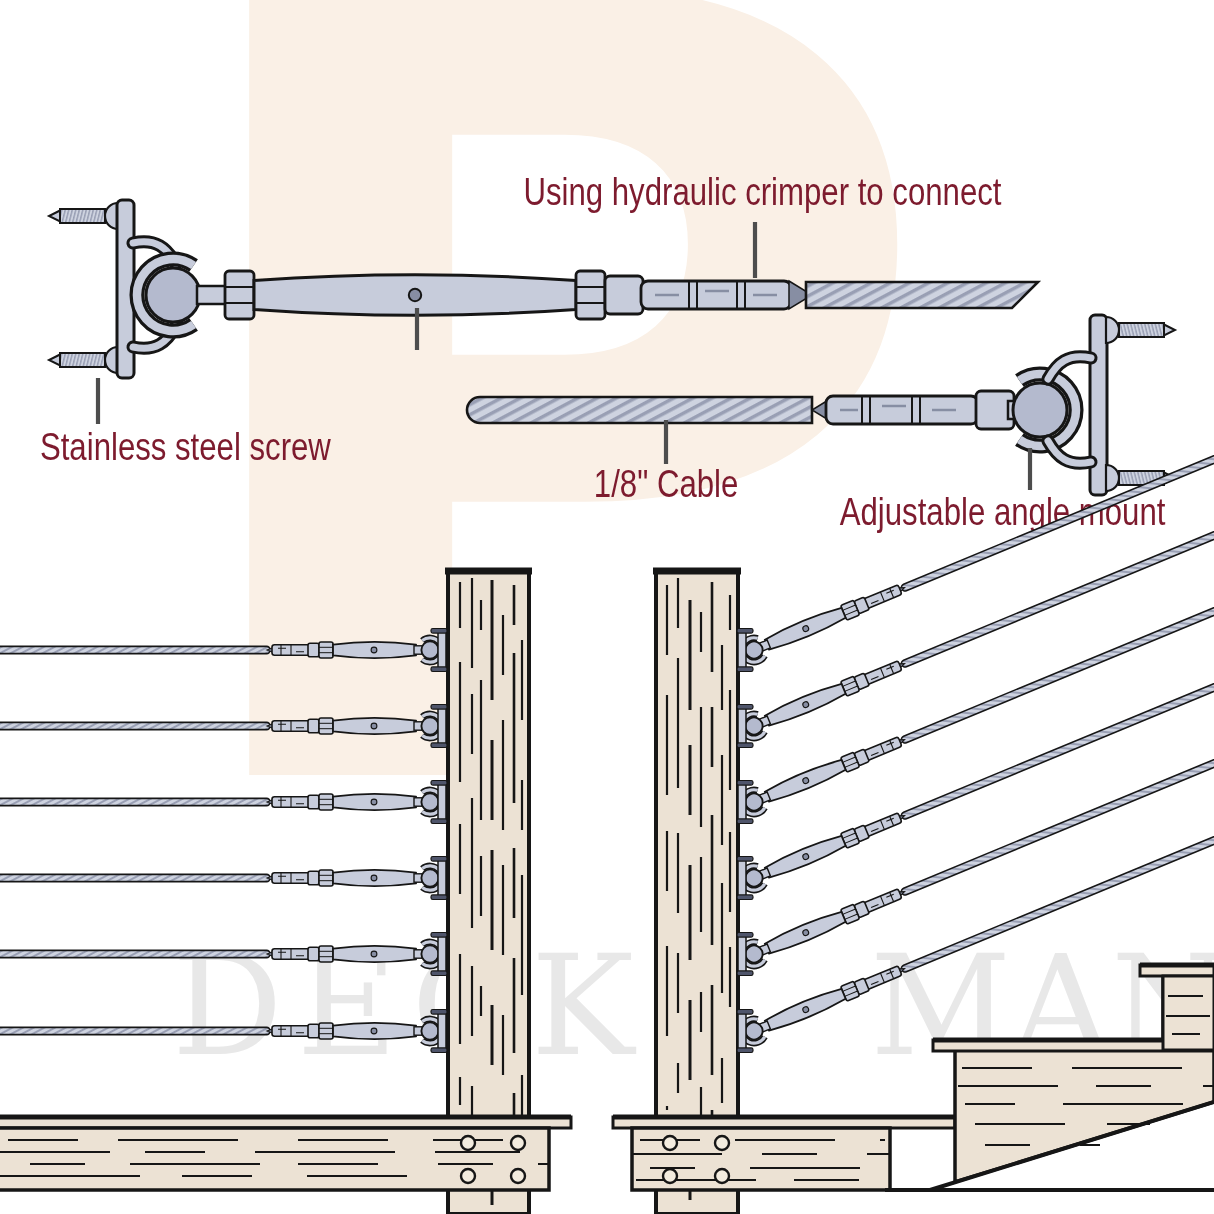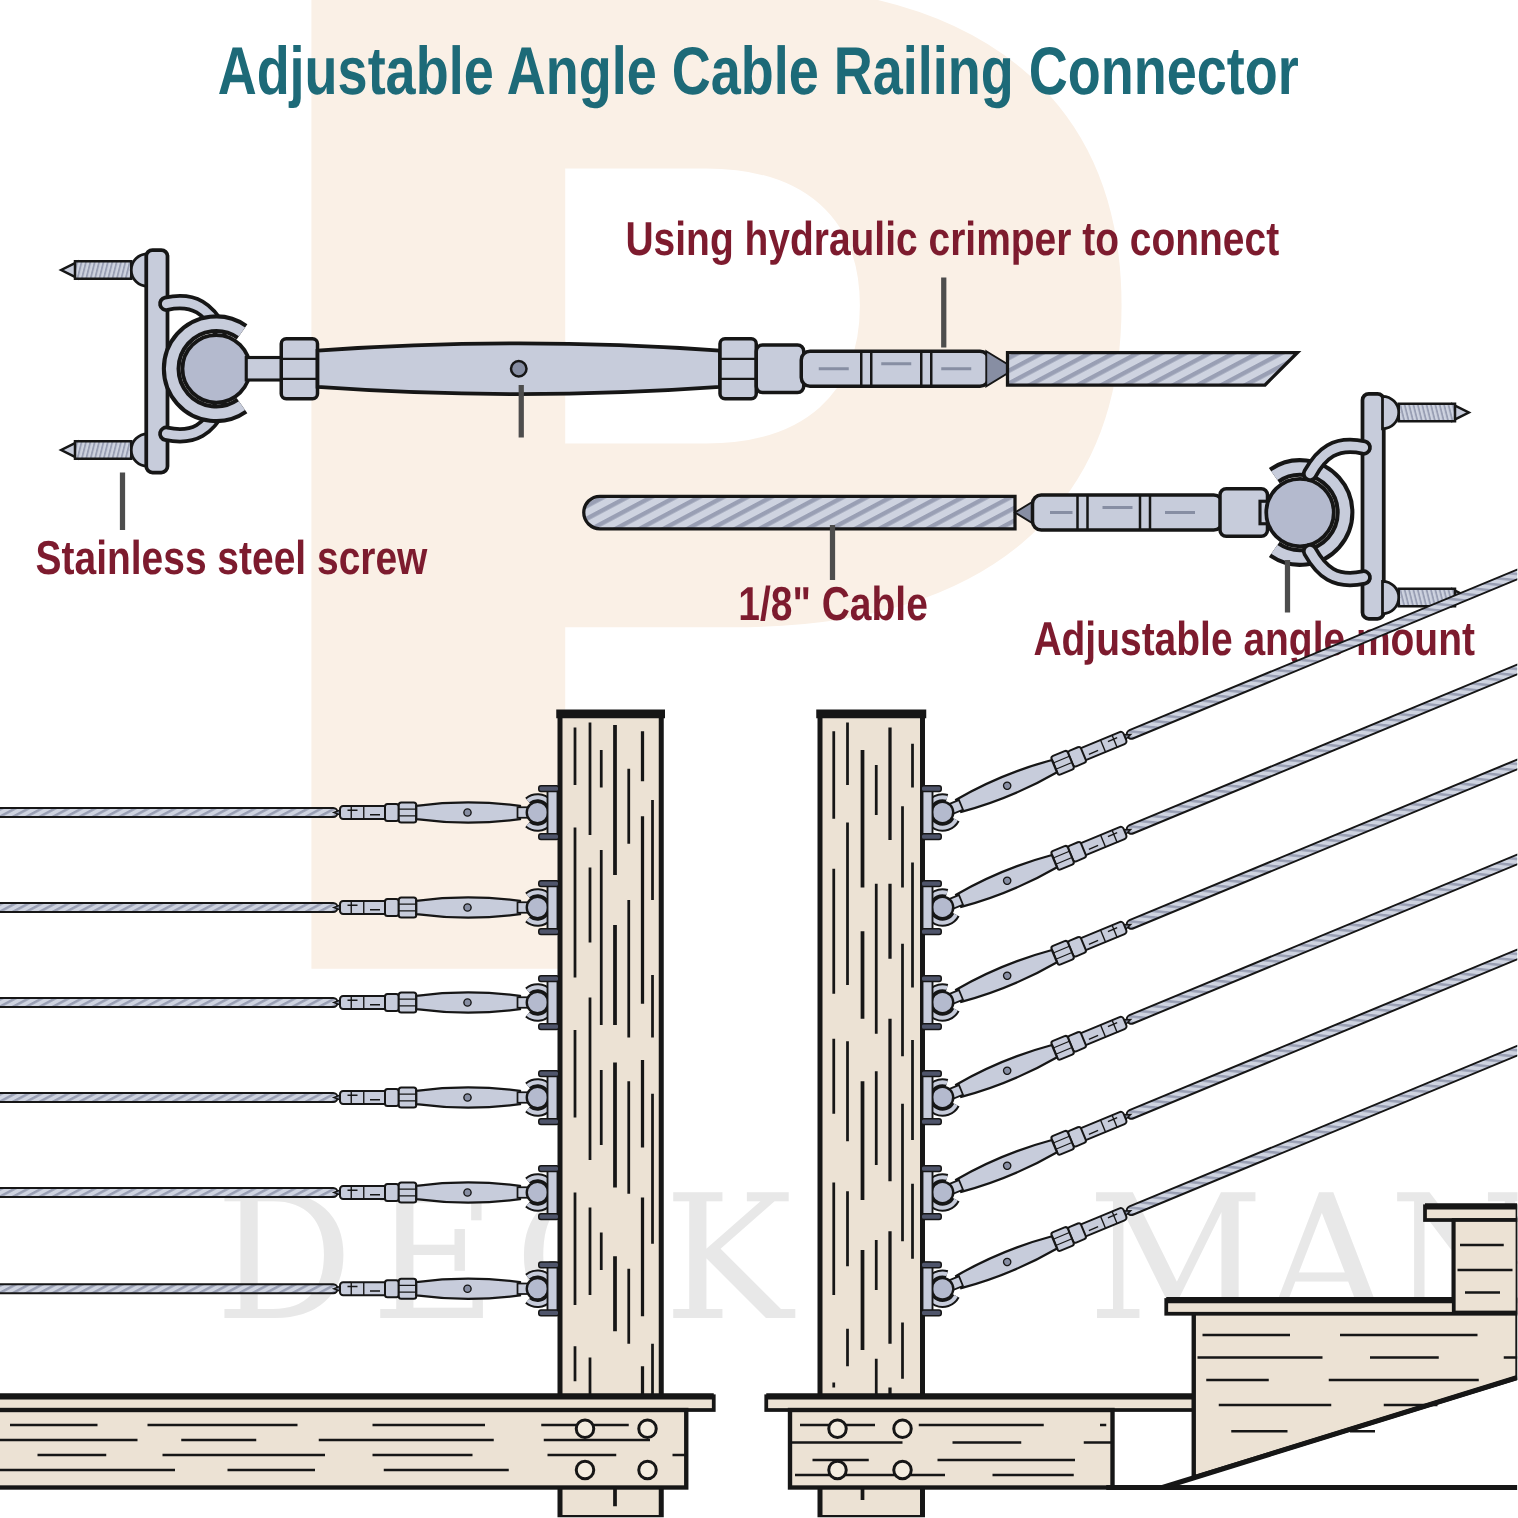--- a/index.html
+++ b/index.html
@@ -20,21 +20,21 @@
     font-family:"DejaVu Serif","Liberation Serif",serif;
     font-size:138px;color:var(--wm);}
   .wm-word.w1{left:172px;letter-spacing:14px;}
   .wm-word.w2{left:870px;letter-spacing:0px;}
 
   
   .tline{position:absolute;left:0;width:1214px;text-align:center;white-space:nowrap;
     color:var(--teal);font-weight:bold;font-size:54px;line-height:1.1;}
   .tline>span{display:inline-block;transform:scaleX(0.8);transform-origin:center;}
   .callout{position:absolute;text-align:center;white-space:nowrap;
-    color:var(--maroon);font-weight:bold;font-size:38px;line-height:1.05;}
+    color:var(--maroon);font-weight:normal;font-size:38px;line-height:1.05;}
   .callout>span{display:inline-block;transform:scaleX(0.82);transform-origin:center;}
 
   
   .mt  {fill:var(--metal);  stroke:var(--ink);}
   .mt2 {fill:var(--metal2); stroke:var(--ink);}
   .dark{fill:var(--metaldark);stroke:var(--ink);}
   .tickm{fill:var(--tickc); stroke:var(--ink);}
   .wood{fill:var(--wood);   stroke:var(--ink);}
   .scr {fill:#f3ecdf;       stroke:var(--ink);}
   .ink {stroke:var(--ink);fill:none;}
@@ -54,22 +54,20 @@
 
 <div id="stage">
 
   <div class="wm-layer">
     <div class="brand-letter">P</div>
     <div class="wm-word w1">DECK</div>
     <div class="wm-word w2">MAN</div>
   </div>
 
   <div class="txt-layer">
-    <div class="tline" style="top:28px">
-      <span>Adjustable Angle Cable Railing Connector</span></div>
 
     <div class="callout" style="left:412px;top:173px;width:700px">
       <span>Using hydraulic crimper to connect</span></div>
     <div class="callout" style="left:-25px;top:428px;width:420px">
       <span>Stainless steel screw</span></div>
     <div class="callout" style="left:516px;top:465px;width:300px">
       <span>1/8" Cable</span></div>
     <div class="callout" style="left:753px;top:493px;width:500px">
       <span>Adjustable angle mount</span></div>
   </div>

